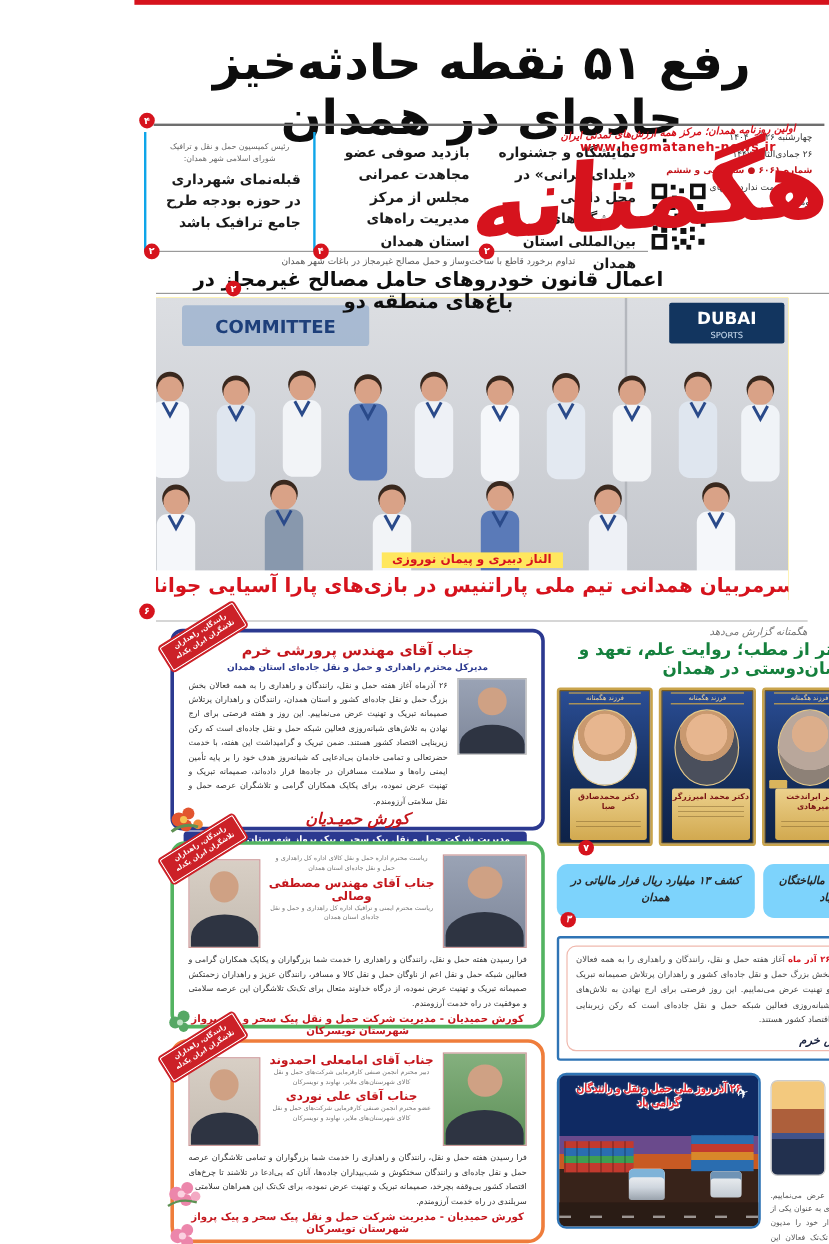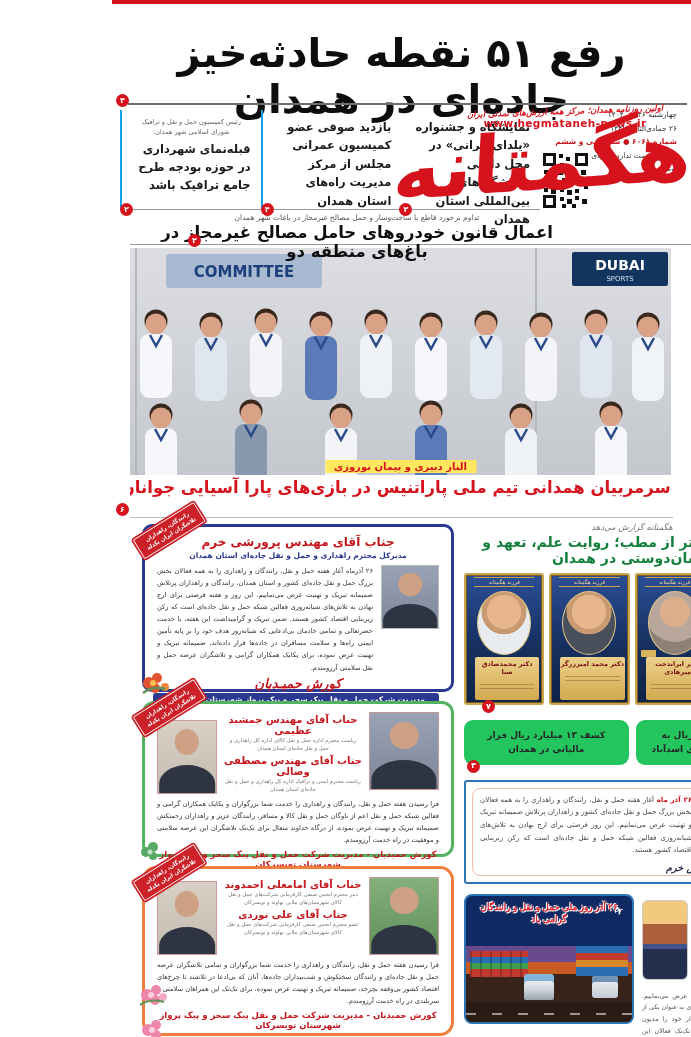--- a/index.html
+++ b/index.html
@@ -36,21 +36,21 @@
   .teaser-title{font-size:11.5px;font-weight:bold;color:#1a1a1a;line-height:1.6;text-align:right;}
   .teaser .pgref{left:-2px;bottom:-7px;}
 
   
   .second{position:absolute;top:213px;left:30px;width:430px;text-align:center;z-index:1;}
   .second-kicker{font-size:7.5px;color:#555;}
   .second-head{font-size:16.5px;font-weight:bold;color:#0e0e0e;margin-top:1px;}
   .rule2{position:absolute;top:244px;left:18px;width:622px;border-top:1px solid #999;}
 
   
-  .photo{position:absolute;top:248px;left:18px;right:20px;height:252px;overflow:hidden;background:#fde047;}
+  .photo{position:absolute;top:248px;left:18px;right:34px;height:252px;overflow:hidden;background:#fde047;}
   .photo svg{display:block;}
   .photo-kick{position:absolute;bottom:27px;left:50%;transform:translateX(-50%);background:#ffe75e;
     color:#d6131d;font-size:10px;font-weight:bold;padding:1px 9px;white-space:nowrap;}
   .photo-cap{position:absolute;left:0;right:0;bottom:0;height:25px;background:#fff;display:flex;
     align-items:center;justify-content:center;font-size:16.5px;font-weight:bold;color:#d6131d;white-space:nowrap;}
   .mid-rule{position:absolute;top:517px;left:18px;right:18px;border-top:1px solid #bbb;}
 
   
   .report{position:absolute;top:522px;left:352px;width:336px;}
   .rep-kicker{text-align:center;font-size:8.5px;color:#777;font-style:italic;}
@@ -68,22 +68,22 @@
   .card-name-panel{position:absolute;left:9px;right:3px;bottom:3px;height:40px;border-radius:2px;
     background:linear-gradient(#ecd18d,#d2a94f);padding-top:3px;}
   .card-name{text-align:center;font-size:6.5px;font-weight:bold;color:#7a1313;}
   .bio{height:12px;margin:2px 5px 0;
     background:repeating-linear-gradient(#0000 0 1.6px,#6b4e1f66 1.6px 2.4px,#0000 2.4px 4.2px);}
   .card-chip{position:absolute;left:4px;bottom:46px;width:15px;height:7px;background:#d9b45c;border-radius:1px;}
   .cards-wrap .pgref{left:18px;bottom:-8px;}
 
   
   .briefs{display:flex;gap:7px;margin-top:15px;}
-  .brief{flex:1;background:#22c55e;border-radius:9px;padding:8px 6px;font-size:9px;font-weight:bold;
-    color:#272727;text-align:center;line-height:1.6;position:relative;}
+  .brief{flex:1;background:#7dd3fc;border-radius:9px;padding:8px 6px;font-size:9px;font-weight:bold;
+    color:#272727;text-align:center;line-height:1.6;position:relative;font-style:italic;}
   .brief .pgref{left:3px;bottom:-8px;}
 
   
   .greet{margin-top:15px;border:2px solid #2f74b5;border-radius:3px;background:#fff;height:88px;
     display:flex;gap:6px;padding:6px;}
   .greet-photo-col{width:86px;text-align:center;}
   .bust{position:relative;overflow:hidden;background:linear-gradient(#9aa3b5,#7d8699);}
   .bust::before{content:"";position:absolute;top:12%;left:50%;transform:translateX(-50%);
     width:42%;height:36%;border-radius:50%;background:#cfa184;}
   .bust::after{content:"";position:absolute;bottom:-14%;left:50%;transform:translateX(-50%);
@@ -211,21 +211,21 @@
       </g>
     </svg>
   </div>
 
   <div class="teasers">
     <div class="teaser">
       <div class="teaser-title">نمایشگاه و جشنواره «یلدای ایرانی» در محل دائمی نمایشگاه‌های بین‌المللی استان همدان</div>
       <div class="pgref">۲</div>
     </div>
     <div class="teaser">
-      <div class="teaser-title">بازدید صوفی عضو کمیسیون عمرانی مجلس از مرکز مدیریت راه‌های استان همدان</div>
+      <div class="teaser-title">بازدید صوفی عضو مجاهدت عمرانی مجلس از مرکز مدیریت راه‌های استان همدان</div>
       <div class="pgref">۴</div>
     </div>
     <div class="teaser">
       <div class="teaser-kicker">رئیس کمیسیون حمل و نقل و ترافیک شورای اسلامی شهر همدان:</div>
       <div class="teaser-title">قبله‌نمای شهرداری در حوزه بودجه طرح جامع ترافیک باشد</div>
       <div class="pgref">۲</div>
     </div>
   </div>
 
   <div class="second">
@@ -401,21 +401,20 @@
     </div>
 
     <div class="lbox lbox2">
       <div class="stamp">
         <span>رانندگان، راهداران</span><br>
         <span>تلاشگران ایران یکدله</span>
       </div>
       <div class="names-row">
         <div class="bust np np-r"></div>
         <div class="names-mid">
-          <div class="nm-title">جناب آقای مهندس جمشید عظیمی</div>
           <div class="nm-sub">ریاست محترم اداره حمل و نقل کالای اداره کل راهداری و حمل و نقل جاده‌ای استان همدان</div>
           <div class="nm-title">جناب آقای مهندس مصطفی وصالی</div>
           <div class="nm-sub">ریاست محترم ایمنی و ترافیک اداره کل راهداری و حمل و نقل جاده‌ای استان همدان</div>
         </div>
         <div class="bust tan np np-l"></div>
       </div>
       <div class="lb-body2">فرا رسیدن هفته حمل و نقل، رانندگان و راهداری را خدمت شما بزرگواران و یکایک همکاران گرامی و فعالین شبکه حمل و نقل اعم از ناوگان حمل و نقل کالا و مسافر، رانندگان عزیز و راهداران زحمتکش صمیمانه تبریک و تهنیت عرض نموده، از درگاه خداوند متعال برای تک‌تک تلاشگران این عرصه سلامتی و موفقیت در راه خدمت آرزومندم.</div>
       <div class="sign-line">کورش حمیدیان - مدیریت شرکت حمل و نقل پیک سحر و پیک پرواز شهرستان تویسرکان</div>
       <svg class="flowers fl-bl" width="26" height="26" viewBox="0 0 26 26">
         <g fill="#56a865">

